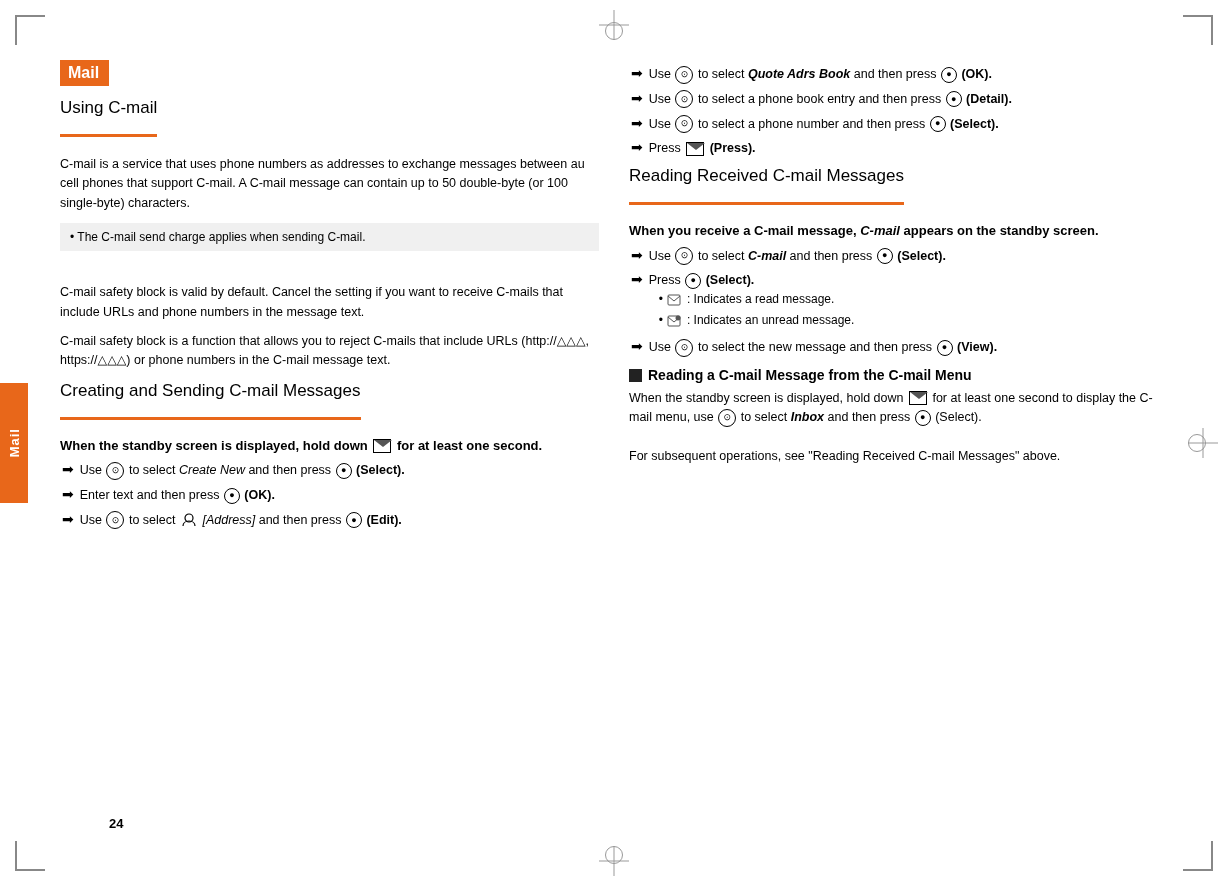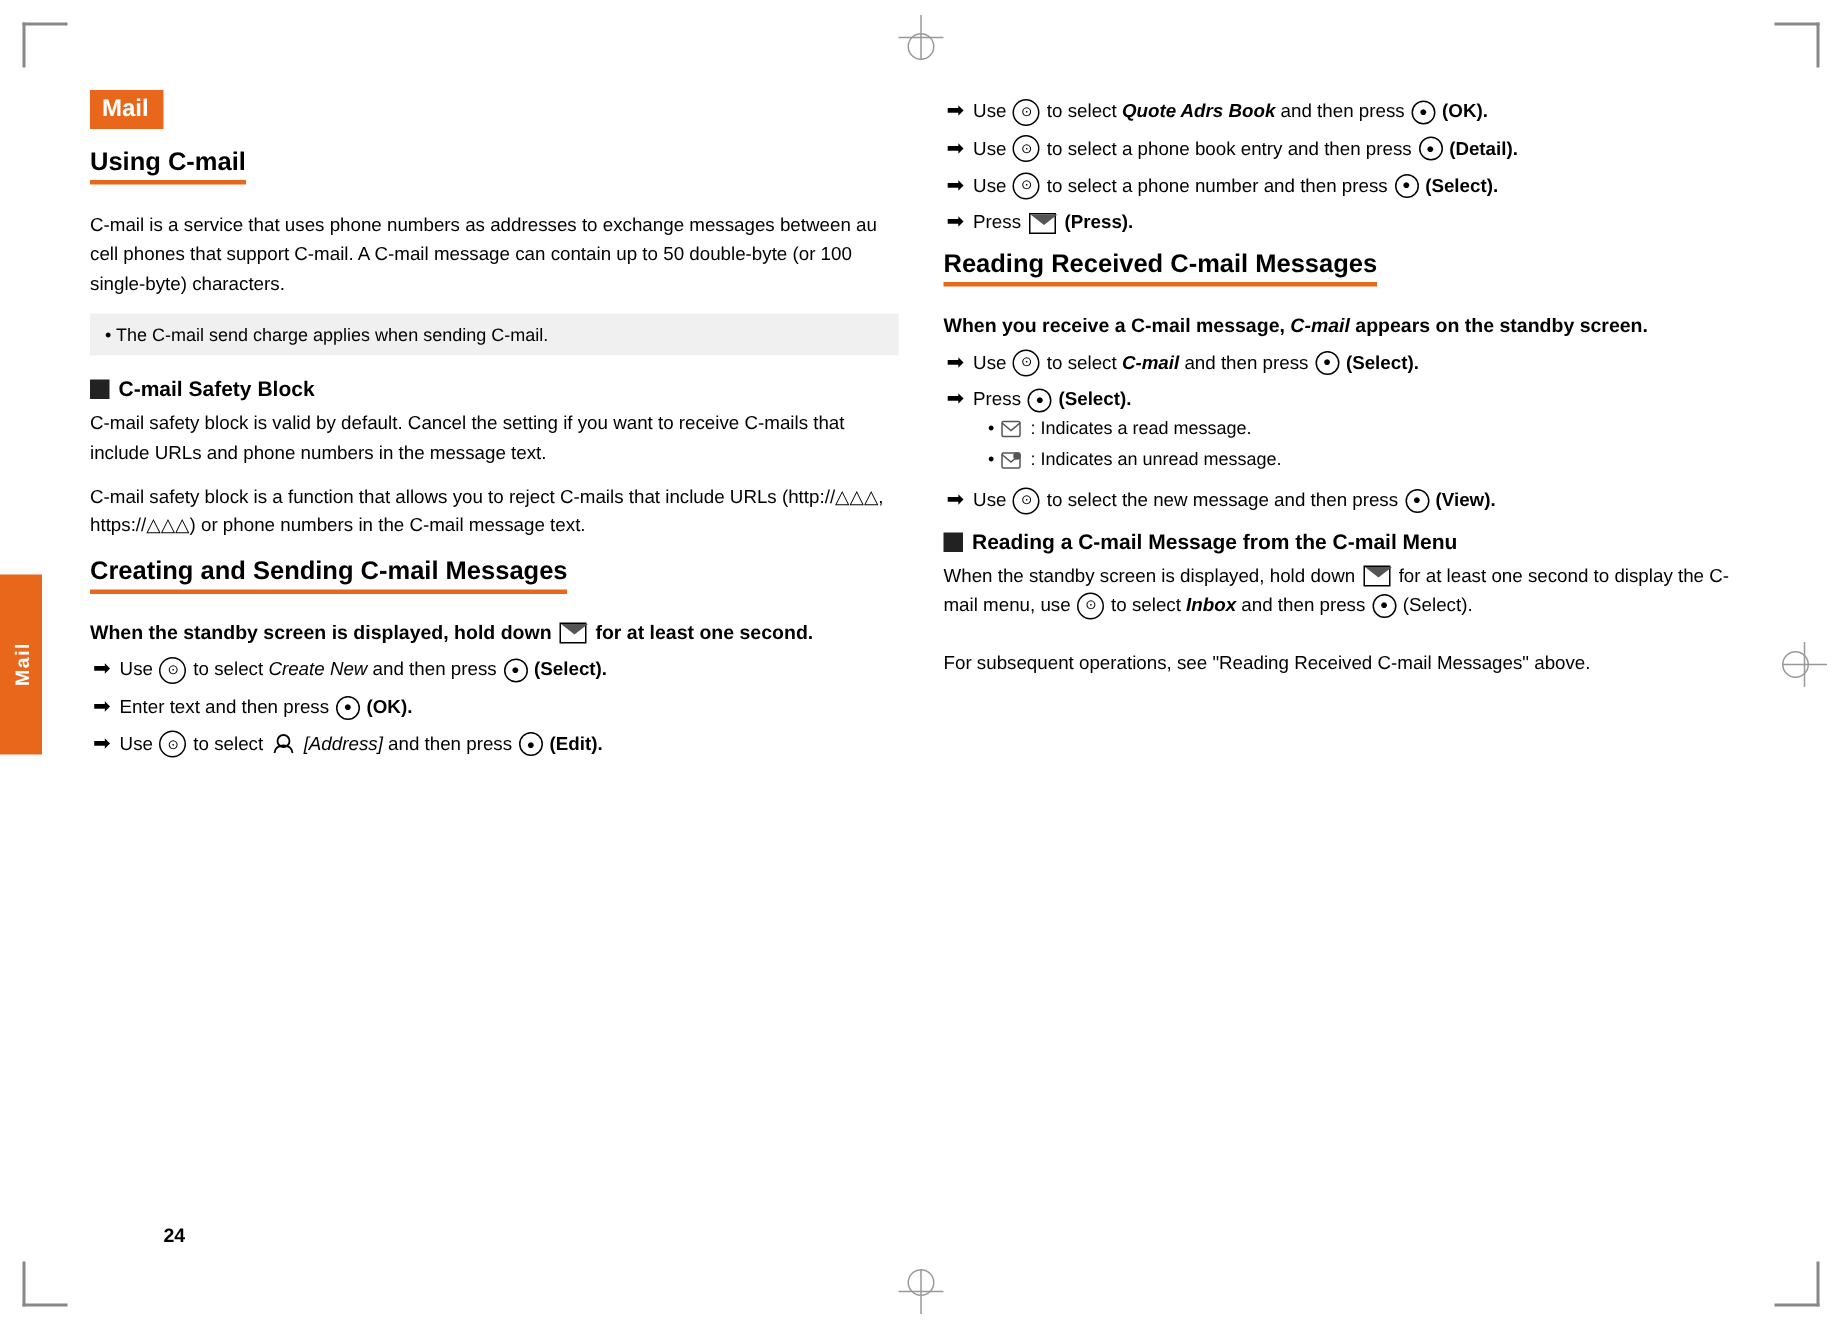--- a/index.html
+++ b/index.html
@@ -186,42 +186,42 @@
     }
     .mail-header-text {
       color: #fff;
       font-size: 16px;
       font-weight: bold;
     }
 
     
     .section-title {
       font-size: 17px;
-      font-weight: bold;
+      font-weight: normal;
       border-bottom: 3px solid #e8671a;
-      padding-bottom: 2px;
+      padding-bottom: 16px;
       margin-bottom: 8px;
       display: inline-block;
     }
 
     
     .body-text {
       font-size: 12.5px;
       line-height: 1.55;
       margin-bottom: 10px;
     }
 
     
     .note-box {
       background: #f0f0f0;
       border: none;
       padding: 5px 10px;
       font-size: 12px;
       line-height: 1.5;
-      margin-bottom: 14px;
+      margin-bottom: 32px;
     }
 
     
     .subsection {
       display: flex;
       align-items: flex-start;
       gap: 6px;
       margin-bottom: 6px;
     }
     .black-square {
@@ -362,24 +362,20 @@
 
     
     <div class="body-text">C-mail is a service that uses phone numbers as addresses to exchange messages between au cell phones that support C-mail. A C-mail message can contain up to 50 double-byte (or 100 single-byte) characters.</div>
 
     
     <div class="note-box">
       <span>• The C-mail send charge applies when sending C-mail.</span>
     </div>
 
     
-    <div class="subsection">
-      <div class="black-square"></div>
-      <div class="subsection-title">C-mail Safety Block</div>
-    </div>
     <div class="body-text">C-mail safety block is valid by default. Cancel the setting if you want to receive C-mails that include URLs and phone numbers in the message text.</div>
     <div class="body-text">C-mail safety block is a function that allows you to reject C-mails that include URLs (http://△△△, https://△△△) or phone numbers in the C-mail message text.</div>
 
     
     <div style="margin-bottom:8px;">
       <div class="section-title">Creating and Sending C-mail Messages</div>
     </div>
 
     
     <div class="bold-intro">

